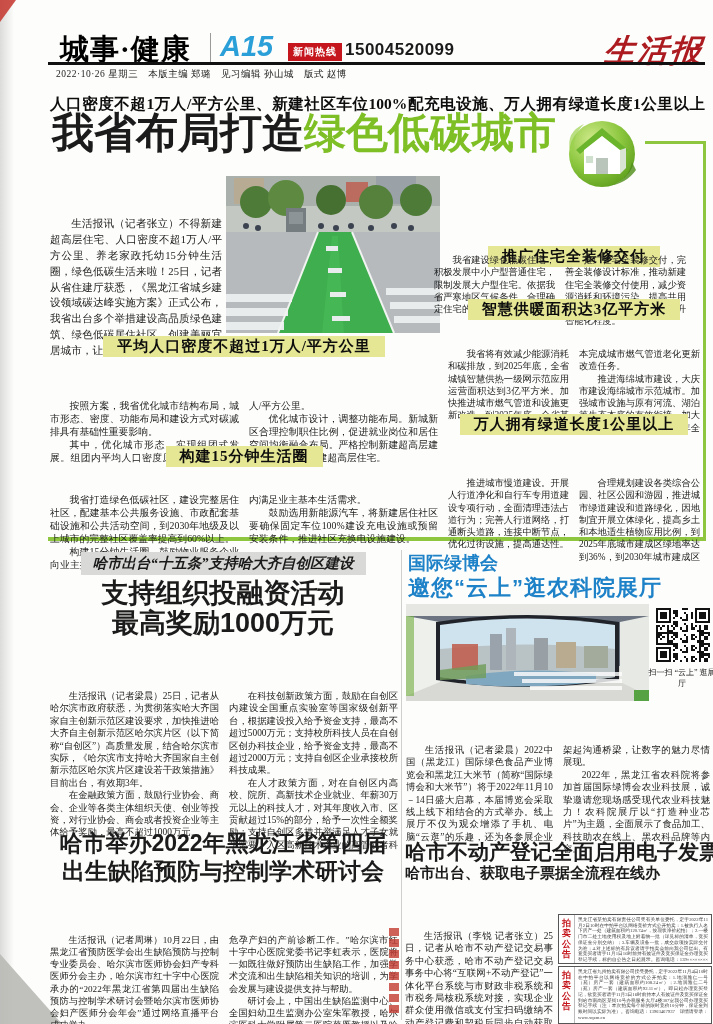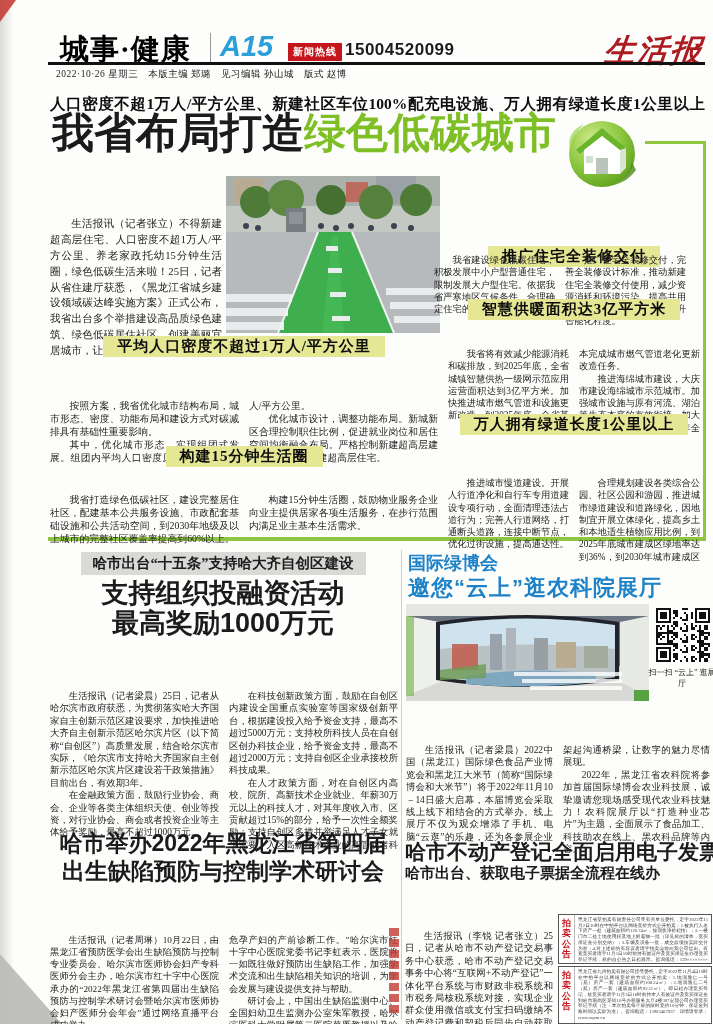--- a/index.html
+++ b/index.html
@@ -28,21 +28,21 @@
   .green-line{background:#8ec73f;}
   .body-text{font-size:9.8px;line-height:1.32;text-align:justify;color:#1b1b1b;overflow:hidden;margin-top:40px;}
   .body-text p{margin:0;text-indent:2em;}
   .intro-text{font-size:10.6px;line-height:1.5;}
   .cols2{column-count:2;column-gap:10px;}
   .yellow-wrap{text-align:center;}
   .yellow-title{display:inline-block;background:#e5e795;color:#0d0d0d;font-weight:700;font-size:15px;
         padding:1px 14px;font-family:"Liberation Serif",serif;letter-spacing:1px;}
   
   .gray-kicker-wrap{text-align:center;}
-  .gray-kicker{display:inline-block;background:#d9d9d7;font-size:14.5px;font-weight:700;padding:2px 12px;}
+  .gray-kicker{display:inline-block;background:#d9d9d7;font-size:14.5px;font-weight:700;padding:2px 12px;font-style:italic;}
   .h2-line{font-size:27px;font-weight:900;text-align:center;font-family:"Liberation Sans",sans-serif;line-height:1.12;}
   .h3-line{font-size:23px;font-weight:900;text-align:center;font-family:"Liberation Sans",sans-serif;line-height:1.18;}
   .blue{color:#1e82c8;}
   .eyebrow{font-size:18px;font-weight:900;font-family:"Liberation Sans",sans-serif;}
   .expo-headline{font-size:22px;font-weight:900;font-family:"Liberation Sans",sans-serif;letter-spacing:1px;}
   .qr-caption{font-size:8px;text-align:center;color:#222;}
   .inv-headline{font-size:21px;font-weight:900;font-family:"Liberation Sans",sans-serif;white-space:nowrap;}
   .inv-subhead{font-size:15px;font-weight:700;font-family:"Liberation Sans",sans-serif;}
   .col-rule{width:1px;background:#cfcfcc;}
   
@@ -161,20 +161,21 @@
       <p>其中，优化城市形态，实现组团式发展。组团内平均人口密度原则上不超过1万人/平方公里。</p>
       <p>优化城市设计，调整功能布局。新城新区合理控制职住比例，促进就业岗位和居住空间均衡融合布局。严格控制新建超高层建筑，一般不得新建超高层住宅。</p>
     </div>
 
   <div class="abs yellow-wrap" style="left:48px;top:430px;width:392px;margin-top:16px;">
     <span class="yellow-title">构建15分钟生活圈</span>
   </div>
   <div class="abs body-text cols2" style="left:50px;top:454px;width:388px;height:80px;">
       <p>我省打造绿色低碳社区，建设完整居住社区，配建基本公共服务设施、市政配套基础设施和公共活动空间，到2030年地级及以上城市的完整社区覆盖率提高到60%以上。</p>
       <p>构建15分钟生活圈，鼓励物业服务企业向业主提供居家各项生活服务，在步行范围内满足业主基本生活需求。</p>
+      <p>鼓励选用新能源汽车，将新建居住社区要确保固定车位100%建设充电设施或预留安装条件，推进社区充换电设施建设。</p>
     </div>
 
   <div class="abs yellow-wrap" style="left:446px;top:200px;width:256px;margin-top:46px;">
     <span class="yellow-title">推广住宅全装修交付</span>
   </div>
   <div class="abs body-text cols2" style="left:434px;top:214px;width:252px;height:82px;font-size:9.3px;font-family:Liberation Serif, serif;">
       <p>我省建设绿色低碳住宅，积极发展中小户型普通住宅，限制发展大户型住宅。依据我省严寒地区气候条件，合理确定住宅的窗墙比和体形系数。</p>
       <p>推广住宅全装修交付，完善全装修设计标准，推动新建住宅全装修交付使用，减少资源消耗和环境污染。提高共用设施设备维修养护水平，提升智能化程度。</p>
     </div>
 

